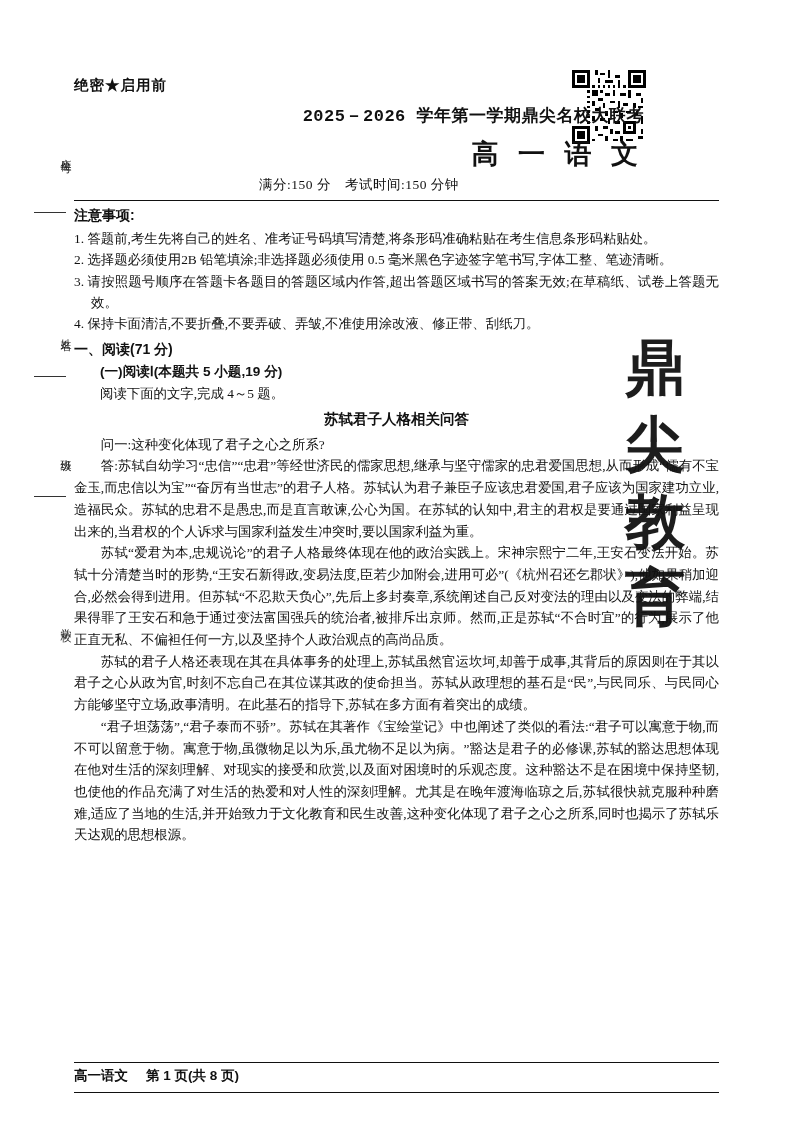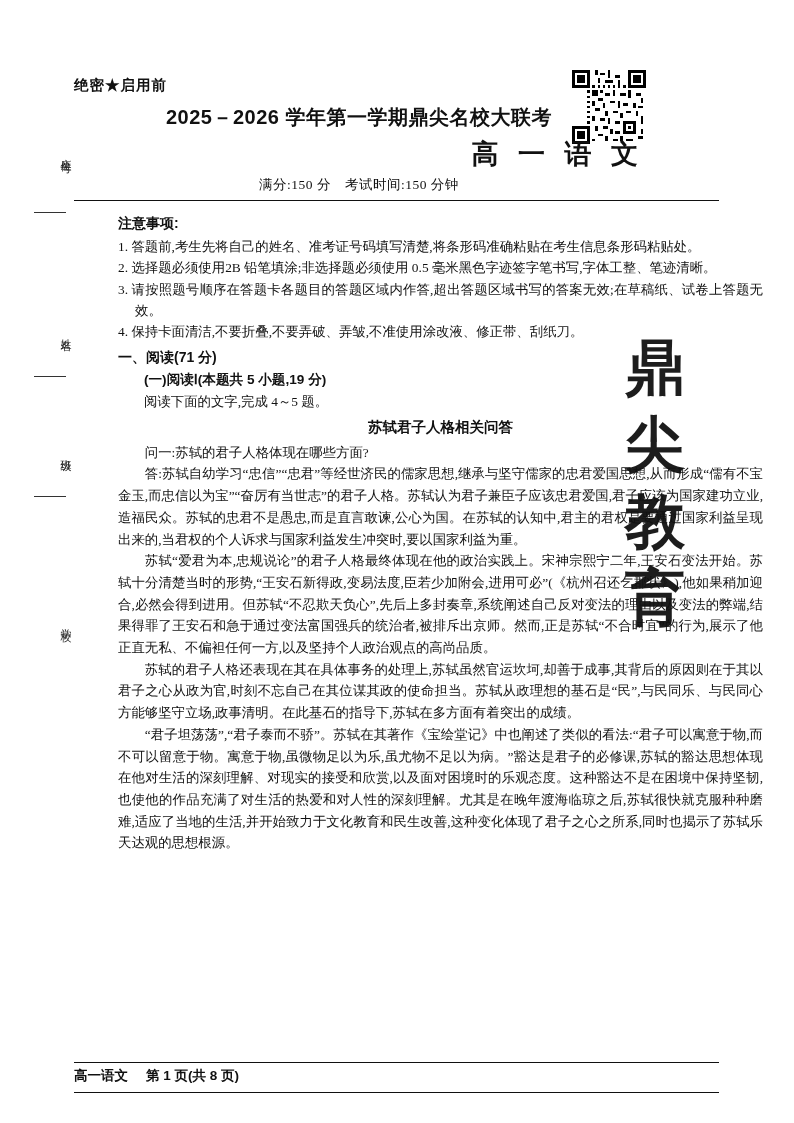--- a/index.html
+++ b/index.html
@@ -69,24 +69,24 @@
     font-size: 14.5px;
     font-family: "Liberation Sans", sans-serif;
     font-weight: bold;
     letter-spacing: 1px;
   }
   .exam-line {
     position: absolute;
     left: 74px;
     top: 104px;
     width: 570px;
-    text-align: center;
-    font-size: 20px;
-    font-weight: bold;
-    font-family: Liberation Sans, sans-serif;
+    text-align: right;
+    font-size: 17px;
+    font-weight: bold;
+    font-family: Liberation Mono, monospace;
     letter-spacing: 0.5px;
   }
   .subject {
     position: absolute;
     left: 74px;
     top: 136px;
     width: 570px;
     text-align: right;
     font-size: 27px;
     font-weight: bold;
@@ -108,26 +108,25 @@
     left: 74px;
     top: 200px;
     width: 645px;
     border-top: 1.6px solid #111;
   }
 
   
   .content {
     position: absolute;
     left: 74px;
-    top: 212px;
+    top: 204px;
     width: 645px;
     font-size: 13.4px;
     line-height: 1.62;
     text-align: justify;
-    margin-left: 44px;
   }
   .notice-title {
     font-weight: bold;
     font-family: "Liberation Sans", sans-serif;
     font-size: 14px;
     margin-bottom: 1px;
   }
   .notice-item {
     margin: 0 0 0 0;
     padding-left: 17px;
@@ -332,21 +331,21 @@
     <p class="notice-item">2. 选择题必须使用2B 铅笔填涂;非选择题必须使用 0.5 毫米黑色字迹签字笔书写,字体工整、笔迹清晰。</p>
     <p class="notice-item">3. 请按照题号顺序在答题卡各题目的答题区域内作答,超出答题区域书写的答案无效;在草稿纸、试卷上答题无效。</p>
     <p class="notice-item">4. 保持卡面清洁,不要折叠,不要弄破、弄皱,不准使用涂改液、修正带、刮纸刀。</p>
 
     <div class="sec-title">一、阅读(71 分)</div>
     <div class="sub-title">(一)阅读Ⅰ(本题共 5 小题,19 分)</div>
     <div class="instr">阅读下面的文字,完成 4～5 题。</div>
 
     <div class="passage-title">苏轼君子人格相关问答</div>
 
-    <p class="p">问一:苏轼的君子人格体现在哪些方面?</p>
+    <p class="p">问一:这种变化体现了君子之心之所系?</p>
     <p class="p">答:苏轼自幼学习“忠信”“忠君”等经世济民的儒家思想,继承与坚守儒家的忠君爱国思想,从而形成“儒有不宝金玉,而忠信以为宝”“奋厉有当世志”的君子人格。苏轼认为君子兼臣子应该忠君爱国,君子应该为国家建功立业,造福民众。苏轼的忠君不是愚忠,而是直言敢谏,公心为国。在苏轼的认知中,君主的君权是要通过国家利益呈现出来的,当君权的个人诉求与国家利益发生冲突时,要以国家利益为重。</p>
     <p class="p">苏轼“爱君为本,忠规说论”的君子人格最终体现在他的政治实践上。宋神宗熙宁二年,王安石变法开始。苏轼十分清楚当时的形势,“王安石新得政,变易法度,臣若少加附会,进用可必”(《杭州召还乞郡状》),他如果稍加迎合,必然会得到进用。但苏轼“不忍欺天负心”,先后上多封奏章,系统阐述自己反对变法的理由以及变法的弊端,结果得罪了王安石和急于通过变法富国强兵的统治者,被排斥出京师。然而,正是苏轼“不合时宜”的行为,展示了他正直无私、不偏袒任何一方,以及坚持个人政治观点的高尚品质。</p>
     <p class="p">苏轼的君子人格还表现在其在具体事务的处理上,苏轼虽然官运坎坷,却善于成事,其背后的原因则在于其以君子之心从政为官,时刻不忘自己在其位谋其政的使命担当。苏轼从政理想的基石是“民”,与民同乐、与民同心方能够坚守立场,政事清明。在此基石的指导下,苏轼在多方面有着突出的成绩。</p>
     <p class="p">“君子坦荡荡”,“君子泰而不骄”。苏轼在其著作《宝绘堂记》中也阐述了类似的看法:“君子可以寓意于物,而不可以留意于物。寓意于物,虽微物足以为乐,虽尤物不足以为病。”豁达是君子的必修课,苏轼的豁达思想体现在他对生活的深刻理解、对现实的接受和欣赏,以及面对困境时的乐观态度。这种豁达不是在困境中保持坚韧,也使他的作品充满了对生活的热爱和对人性的深刻理解。尤其是在晚年渡海临琼之后,苏轼很快就克服种种磨难,适应了当地的生活,并开始致力于文化教育和民生改善,这种变化体现了君子之心之所系,同时也揭示了苏轼乐天达观的思想根源。</p>
   </div>
 
   <div class="hr-bot1"></div>
   <div class="footer">
     <span class="fsub">高一语文</span><span>第 1 页(共 8 页)</span>
   </div>

